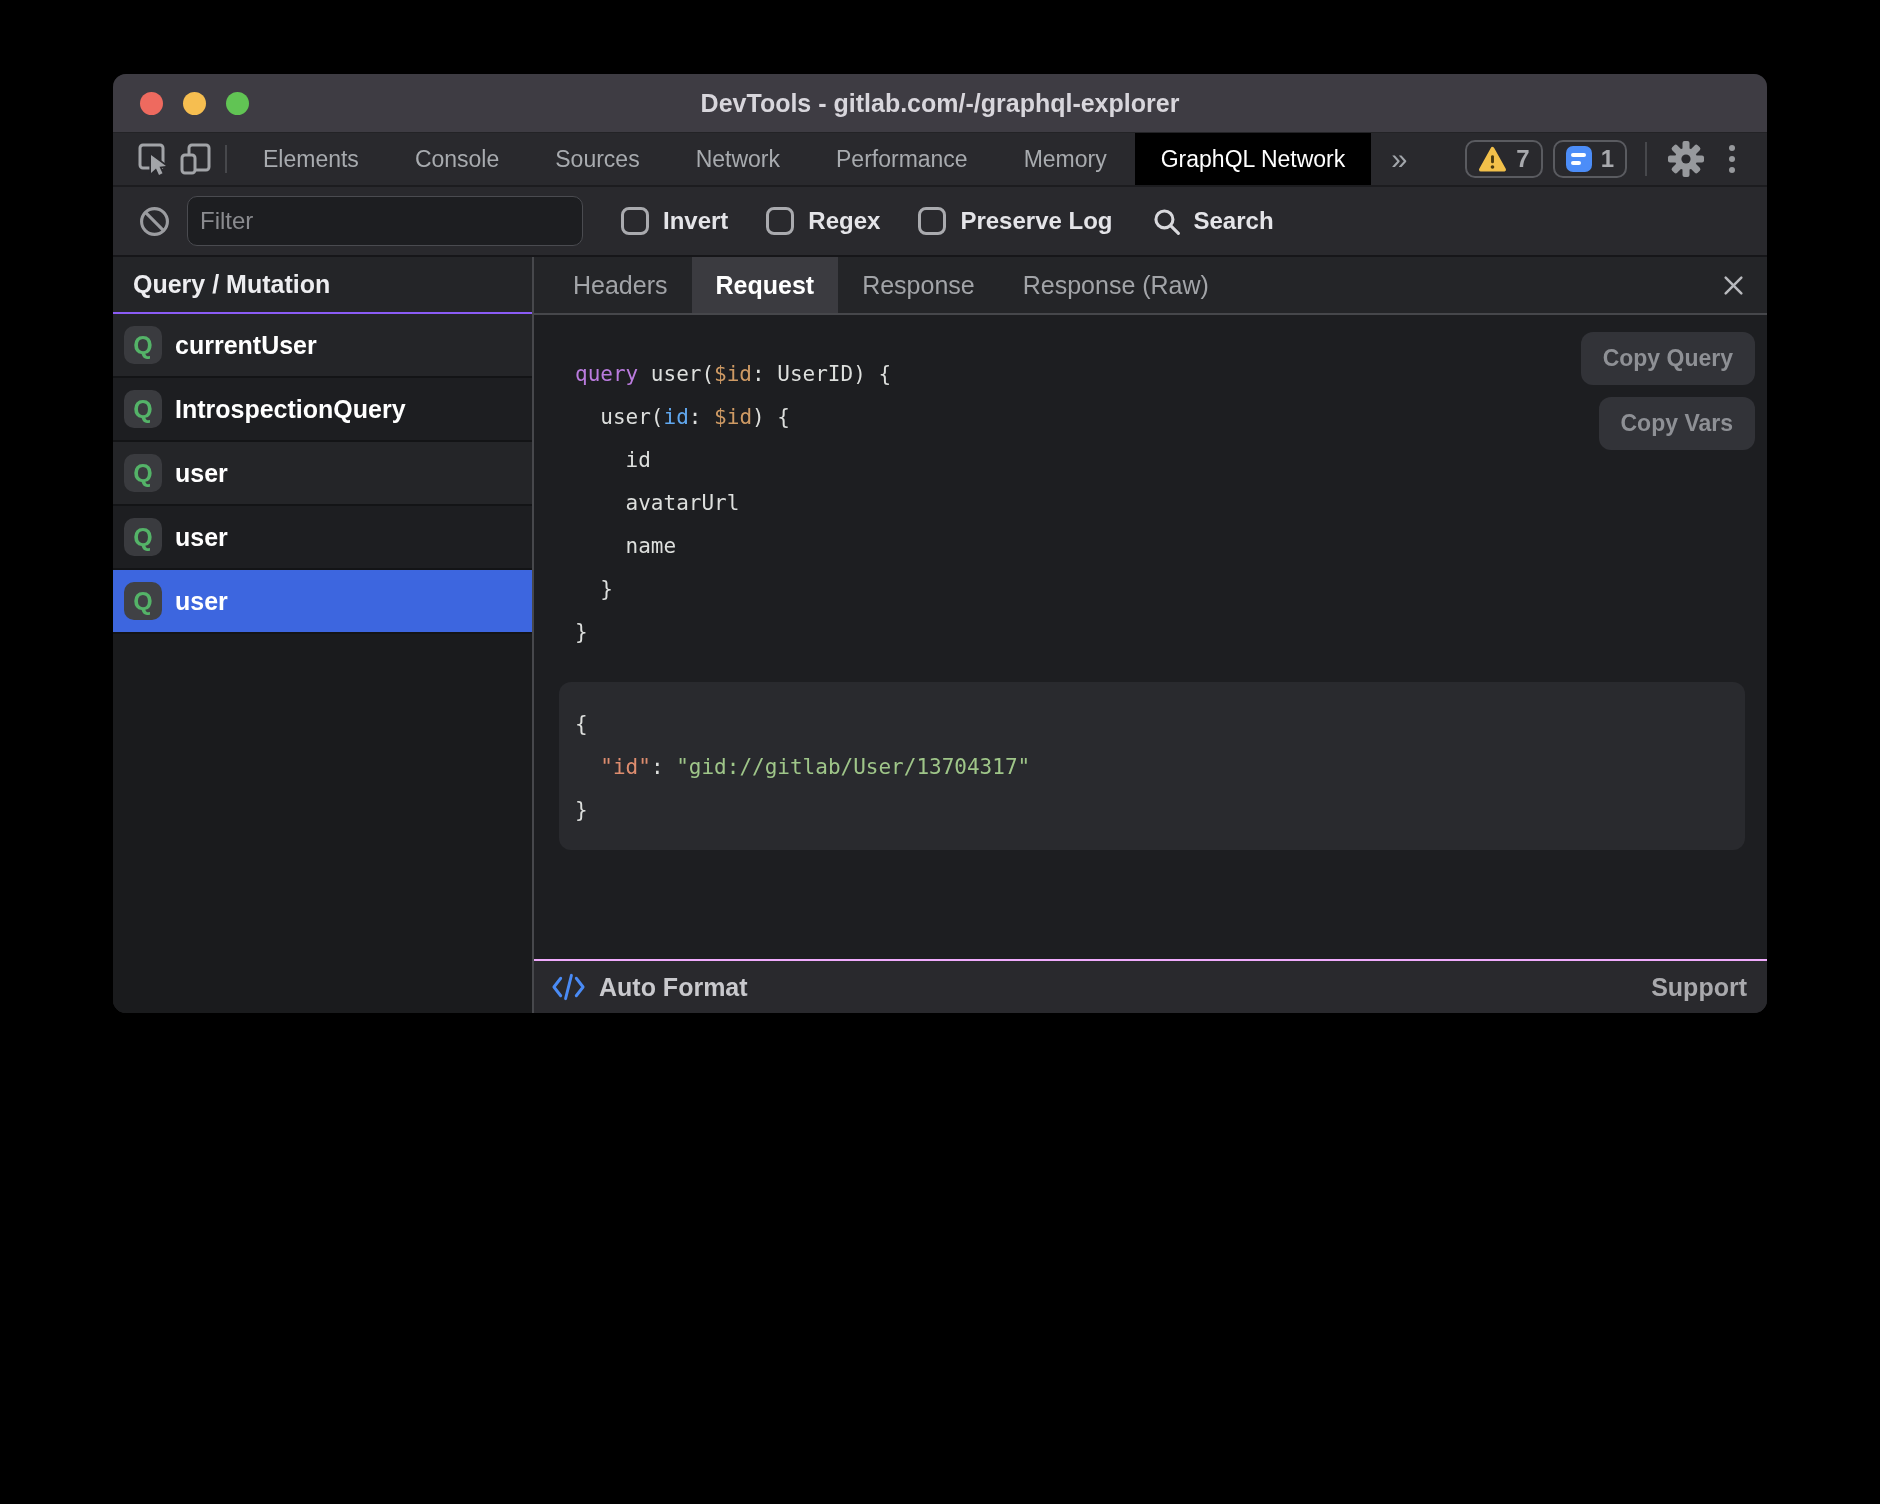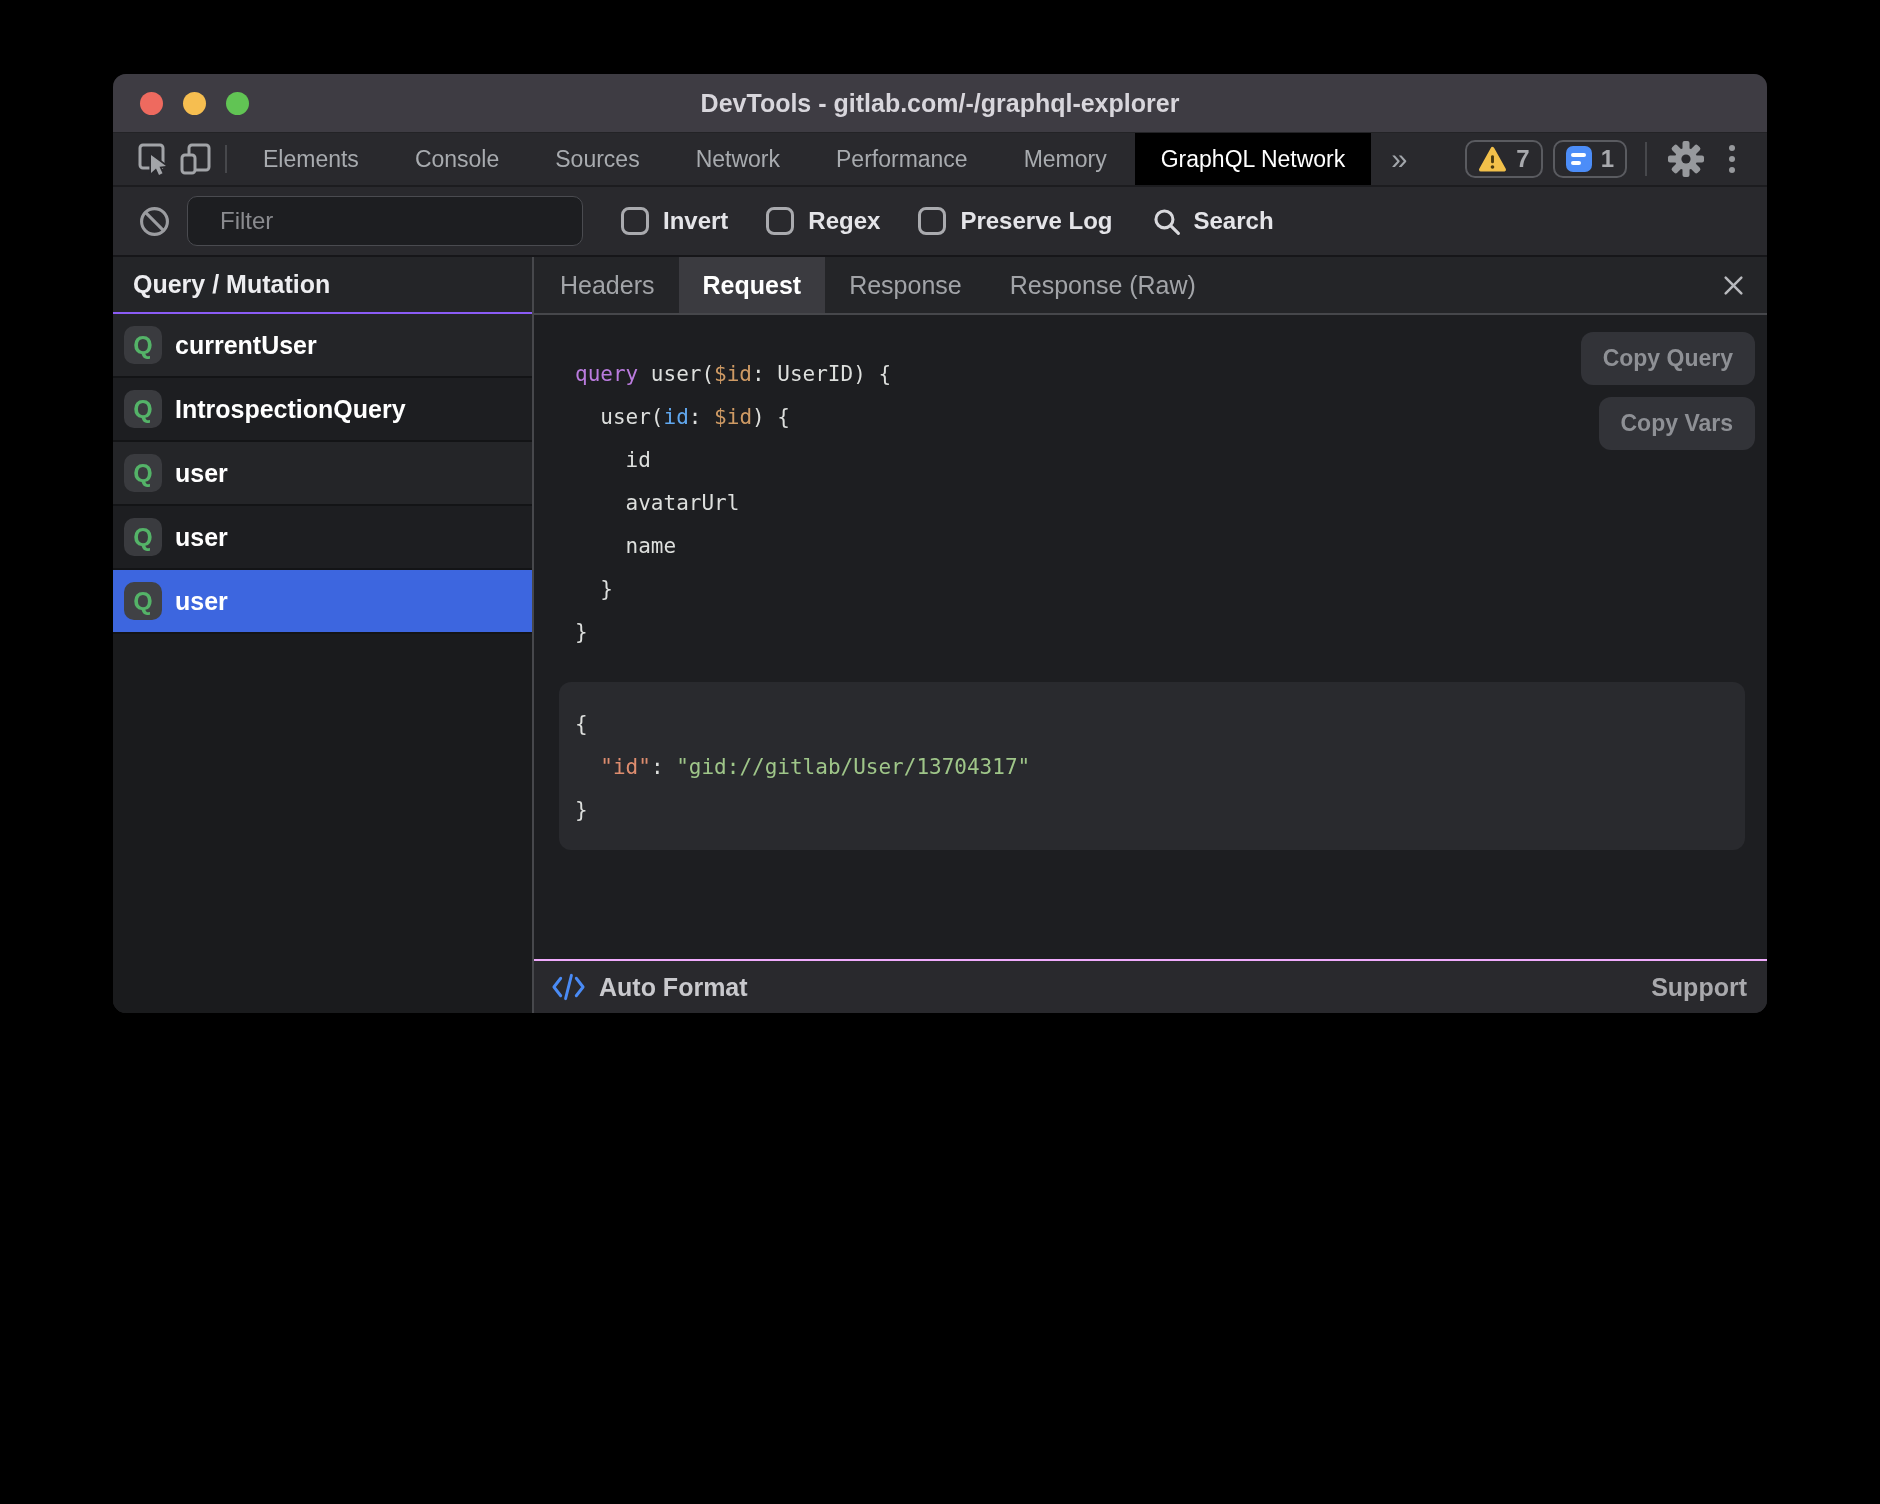--- a/index.html
+++ b/index.html
@@ -44,21 +44,21 @@
                       background:#fff; border-radius:2px; }
   .dots { display:flex; flex-direction:column; gap:5px; align-items:center; }
   .dots i { width:6px; height:6px; border-radius:50%; background:#97999D; }
 
   
   .filterbar { flex:0 0 72px; background:#29292D; border-top:2px solid #1C1C1F;
                border-bottom:2px solid #161619; display:flex; align-items:center;
                padding-left:24px; }
   .filter-input { margin-left:16px; width:396px; height:50px; background:#1D1E21;
                   border:1px solid #4A4B50; border-radius:10px; color:#E8E8EC;
-                  font-size:24px; padding:0 32px; outline:none;
+                  font-size:24px; padding:0 12px; outline:none;
                   font-family:"Liberation Sans", sans-serif; }
   .filter-input::placeholder { color:#8A8B8F; }
   .check { display:flex; align-items:center; gap:14px; margin-left:38px;
            font-size:24px; font-weight:bold; color:#E4E4E8; cursor:default; }
   .check .box { width:28px; height:28px; border:3px solid #A9AAAE; border-radius:8px; }
   .searchctl { display:flex; align-items:center; gap:12px; margin-left:40px;
                font-size:24px; font-weight:bold; color:#E4E4E8; }
 
   
   .content { flex:1; display:flex; min-height:0; }
@@ -75,21 +75,21 @@
   .row.selected { background:#3D66DF; }
   .qbadge { width:38px; height:38px; border-radius:10px; background:#3A3B3F;
             color:#54B368; font-weight:bold; font-size:25px;
             display:flex; align-items:center; justify-content:center; flex:0 0 auto; }
   .row.selected .qbadge { background:#404145; }
   .row-label { font-size:25px; font-weight:bold; color:#FFFFFF; }
   .side-fill { flex:1; background:#1A1B1D; }
 
   .panel { flex:1; display:flex; flex-direction:column; min-width:0; background:#1D1E21; }
   .panel-tabs { flex:0 0 58px; background:#242528; display:flex; align-items:center;
-                padding-left:2px; position:relative; border-bottom:2px solid #46474B; }
+                padding-left:15px; position:relative; border-bottom:2px solid #46474B; }
   .ptab { height:100%; display:flex; align-items:center; padding:0 24px;
           font-size:25px; color:#A2A4A8; white-space:nowrap; }
   .ptab.selected { background:#3B3B40; color:#FFF; font-weight:600; }
   .close-btn { position:absolute; right:16px; top:0; height:100%;
                display:flex; align-items:center; padding:0 6px; }
 
   .panel-body { flex:1; position:relative; overflow:hidden; }
 
   .code { font-family:"DejaVu Sans Mono", monospace; font-size:21px; color:#DDDFDD; }
   .code .cl { line-height:43px; height:43px; }

